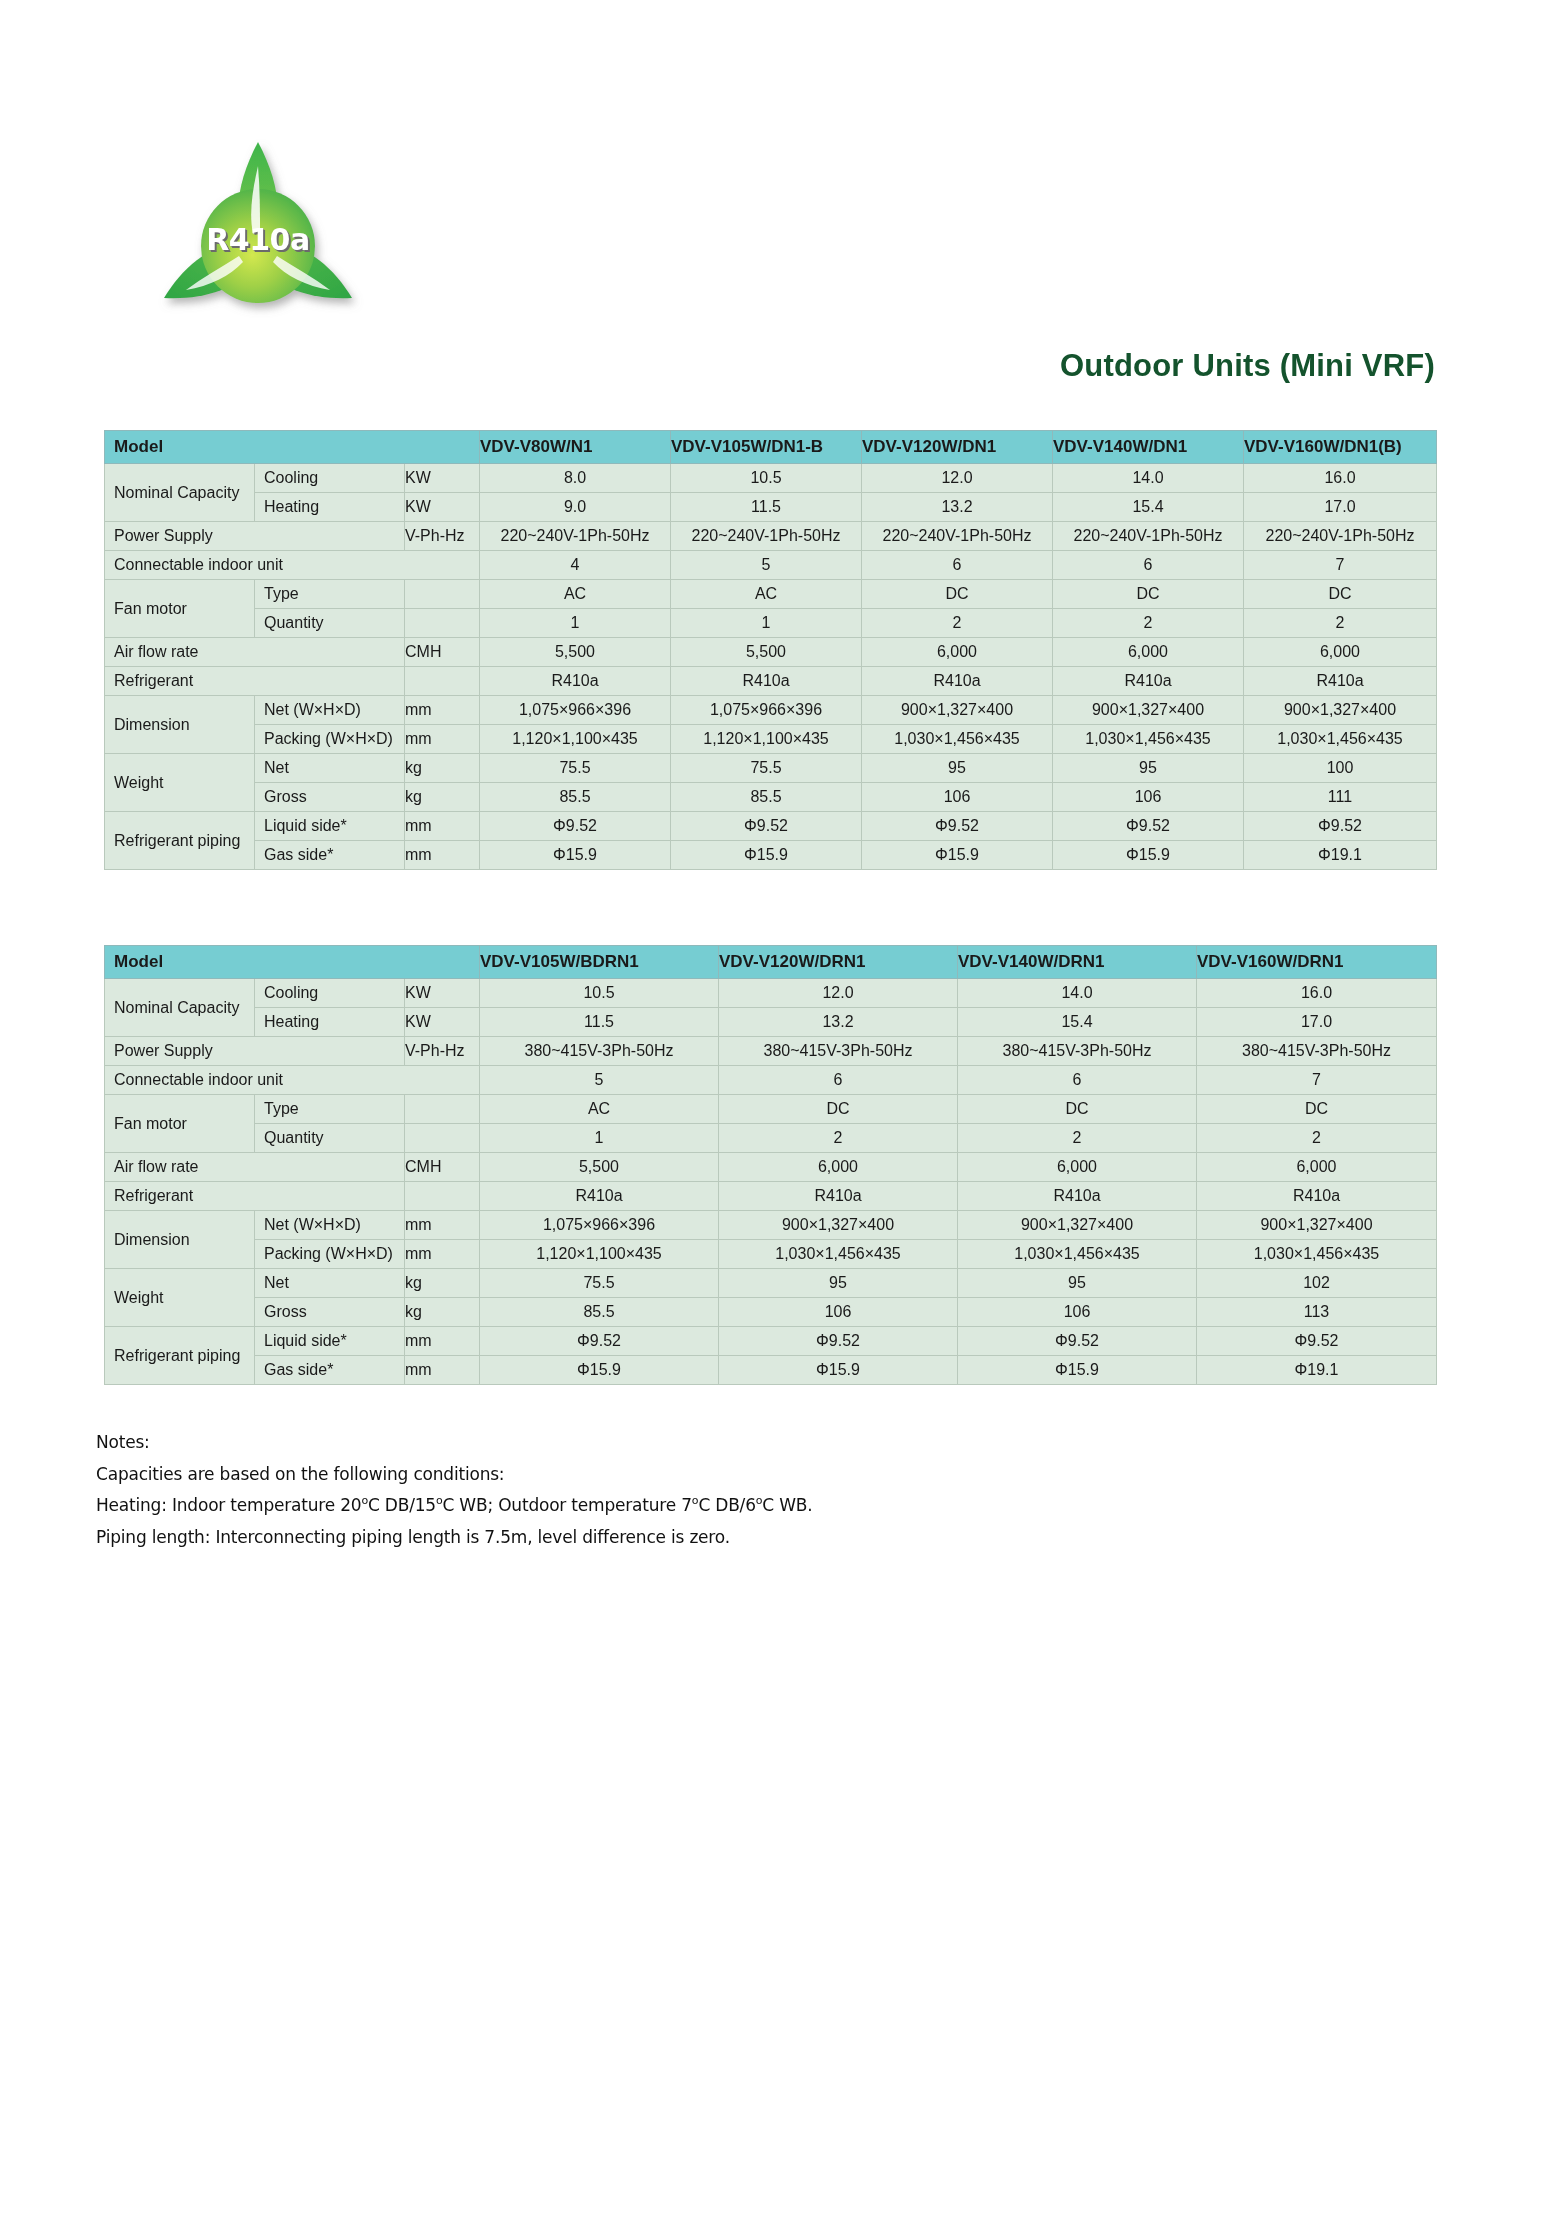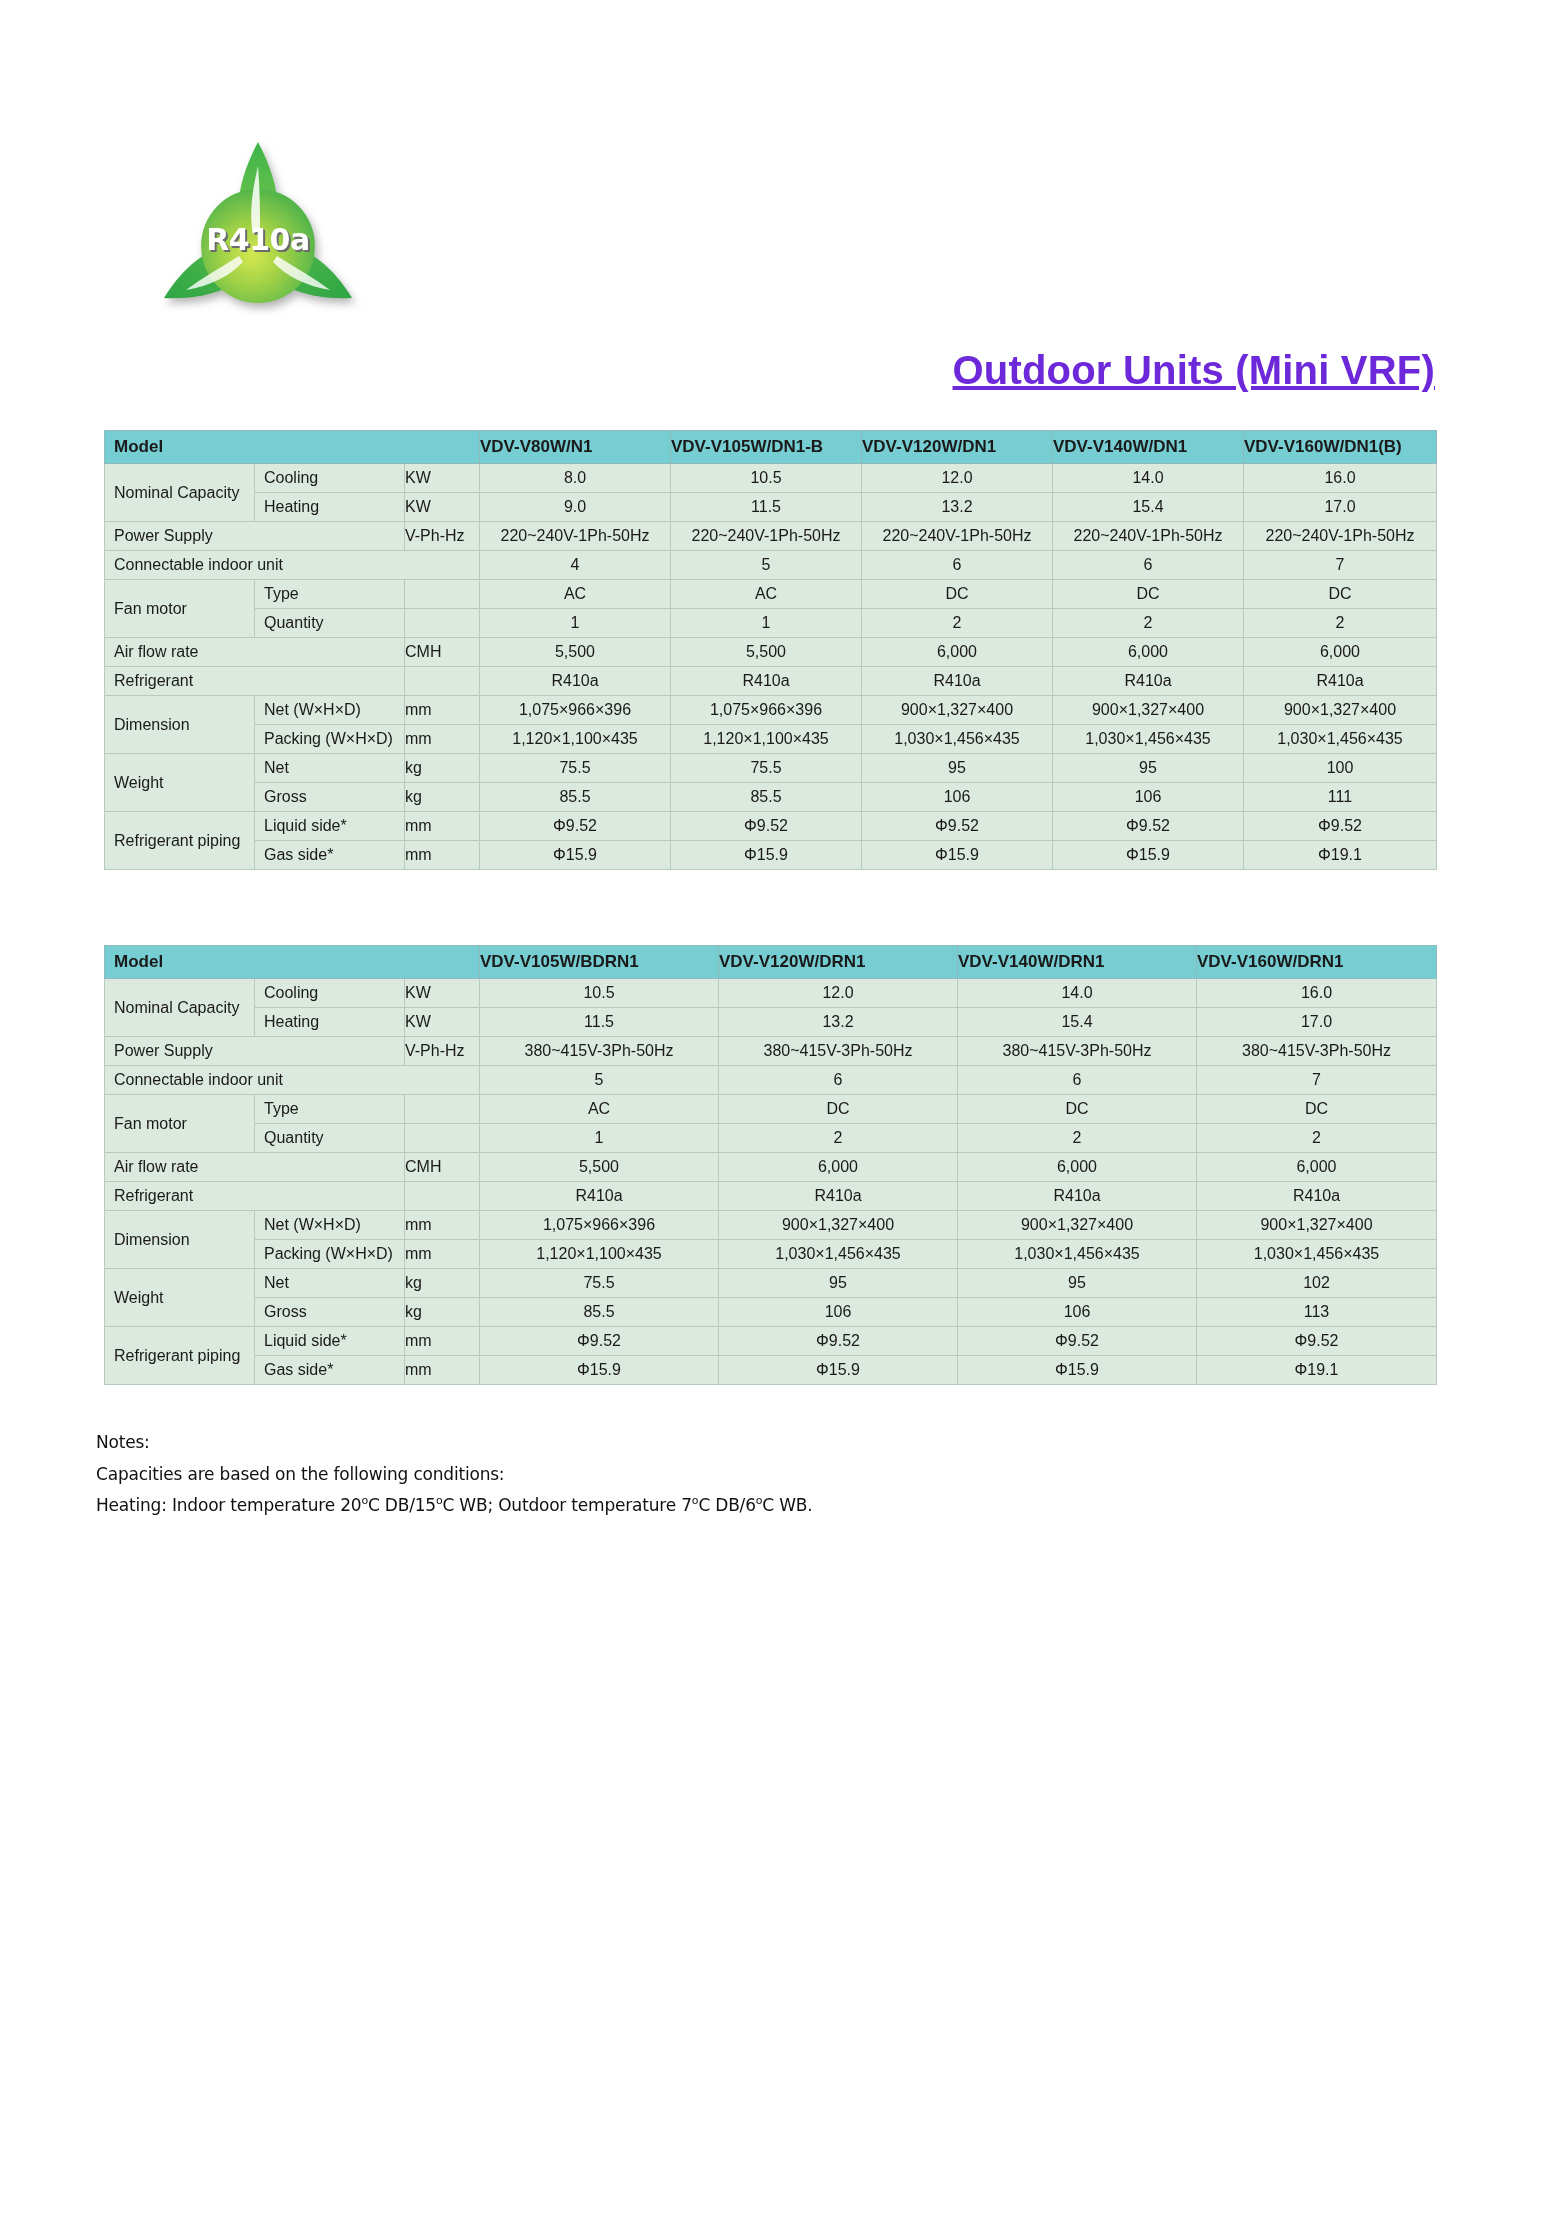--- a/index.html
+++ b/index.html
@@ -42,26 +42,25 @@
     color: #ffffff;
     text-shadow: 2px 2px 0 #6b6b6b, 1px 1px 0 #8a8a8a;
     transform: translateY(6px);
   }
 
   
   .page-heading {
     position: absolute;
     right: 124px;
     top: 348px;
-    font-size: 40px;
+    font-size: 31px;
     font-weight: bold;
-    color: #6d28d9;
+    color: #14532d;
     letter-spacing: 0.2px;
     white-space: nowrap;
-    text-decoration: underline;
   }
 
   
   .spec-table {
     position: absolute;
     left: 104px;
     width: 1332px;
     border-collapse: collapse;
     table-layout: fixed;
     background: #fdba74;
@@ -462,14 +461,15 @@
         <td class="ctr">Φ19.1</td>
       </tr>
     </tbody>
 </table>
 
 <div class="notes">
   <p>Notes:</p>
   <div id="notes-lines">
       <p>Capacities are based on the following conditions:</p>
       <p>Heating: Indoor temperature 20<sup>o</sup>C DB/15<sup>o</sup>C WB; Outdoor temperature 7<sup>o</sup>C DB/6<sup>o</sup>C WB.</p>
+      <p>Piping length: Interconnecting piping length is 7.5m, level difference is zero.</p>
     </div>
 </div>
 
 </body></html>

